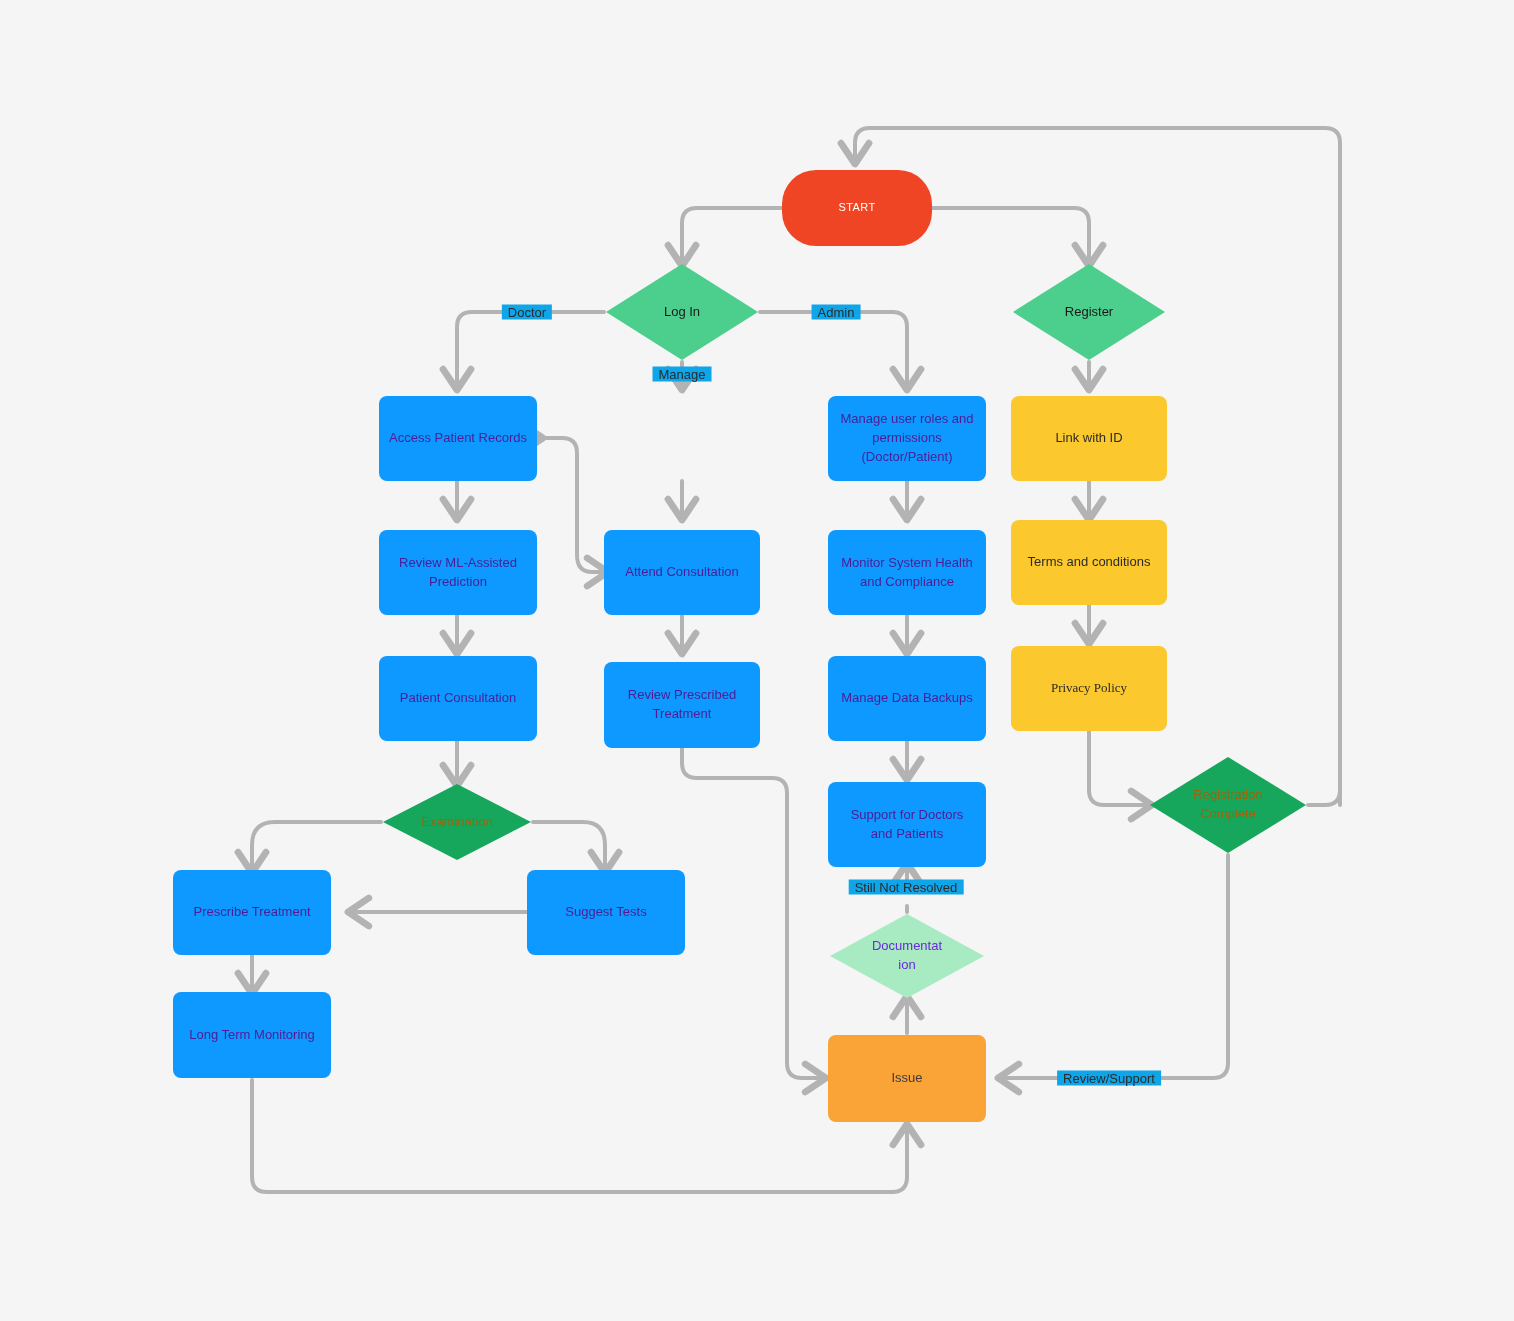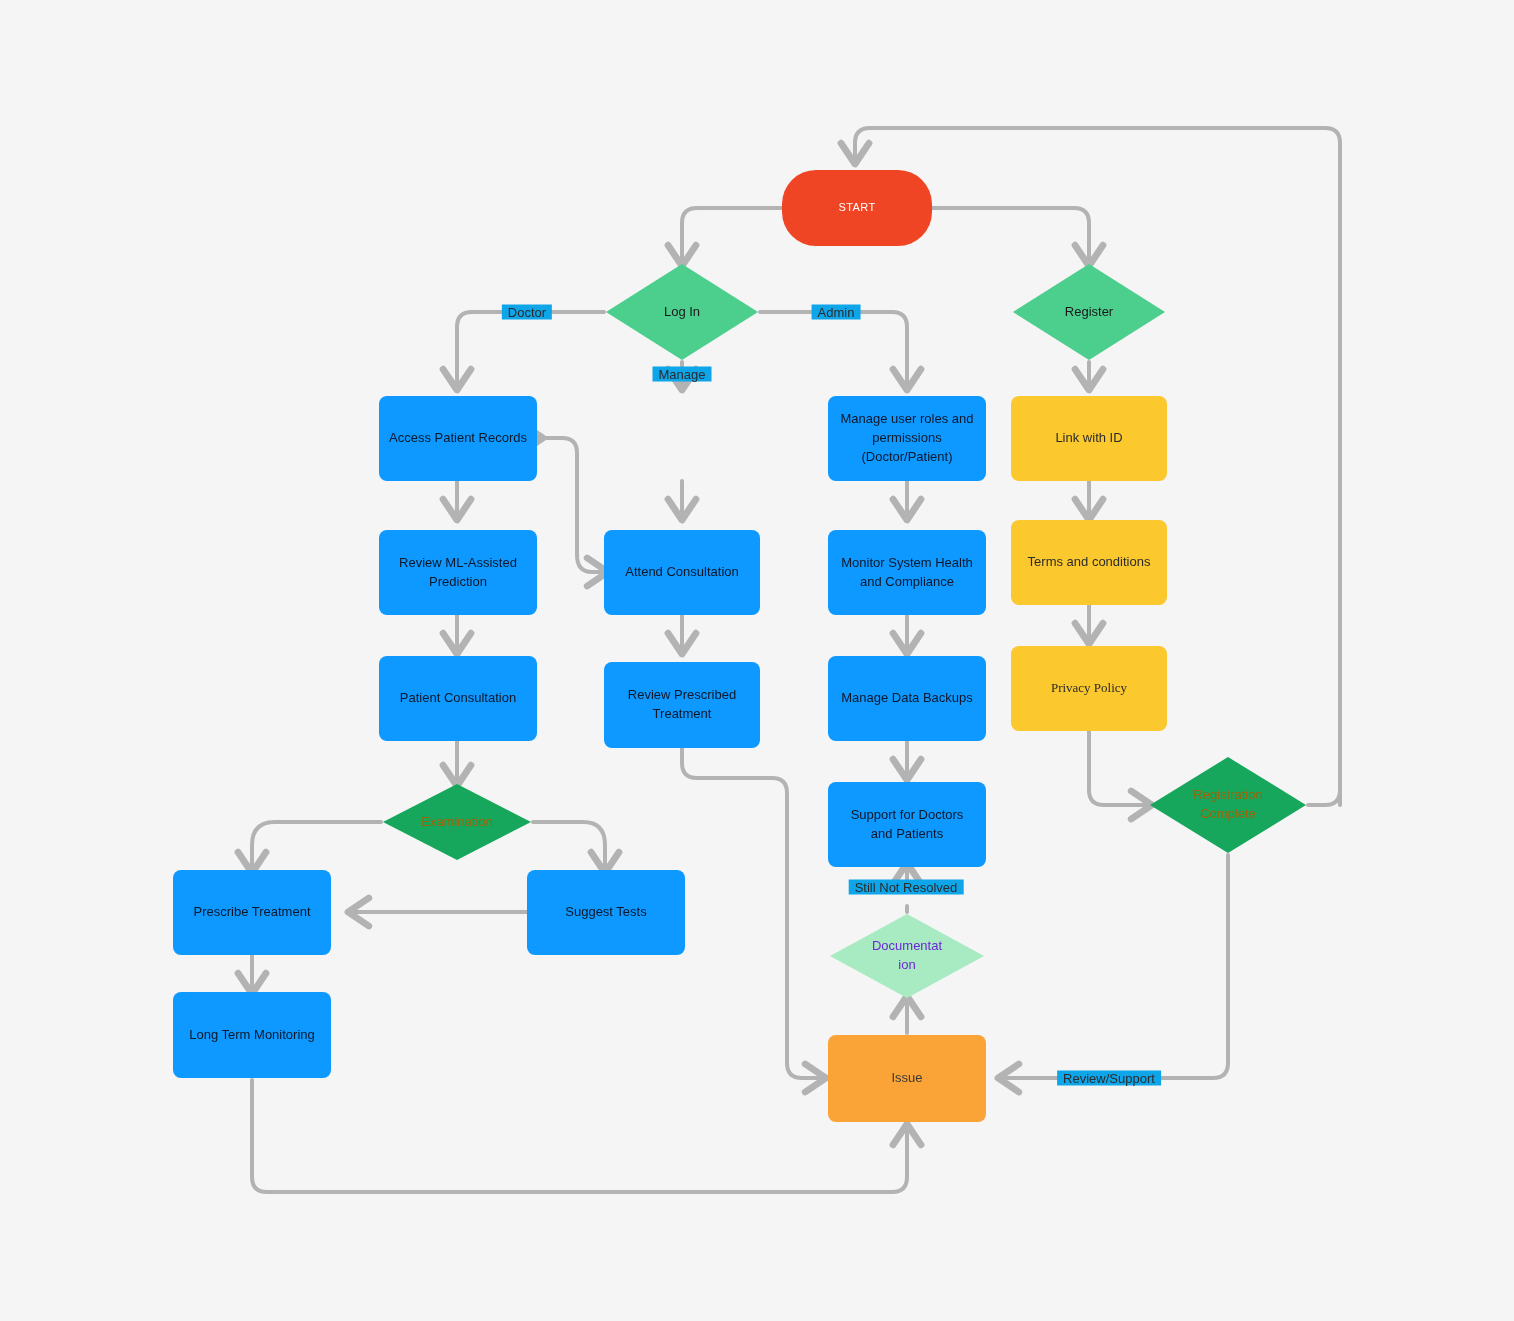--- a/index.html
+++ b/index.html
@@ -19,21 +19,21 @@
     display:flex;align-items:center;justify-content:center;
     text-align:center;
     box-sizing:border-box;
     line-height:1.45;
   }
   .box{
     border-radius:8px;
     font-size:13px;
     padding:6px 10px;
   }
-  .box.blue{background:#0d99ff;color:#0f172a;}
+  .box.blue{background:#0d99ff;color:#4c1d95;}
   .box.yellow{background:#fbc82e;color:#2b2b2b;}
   .box.orange{background:#faa336;color:#3a3a3a;}
   .terminal{
     background:#f04524;color:#ffffff;
     border-radius:34px;
     font-size:11px;
     letter-spacing:.4px;
   }
   .diamond{
     font-size:13px;

